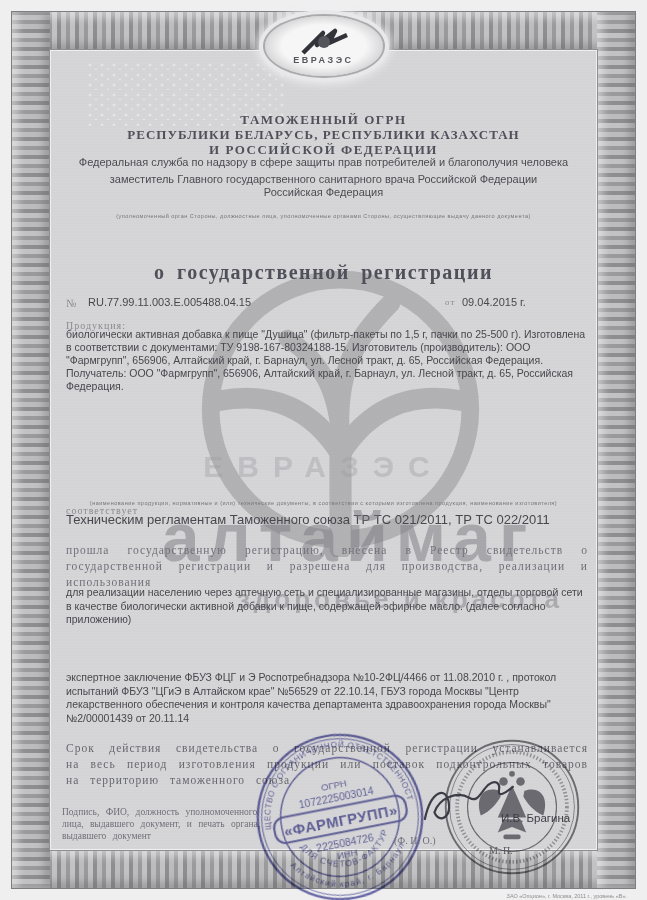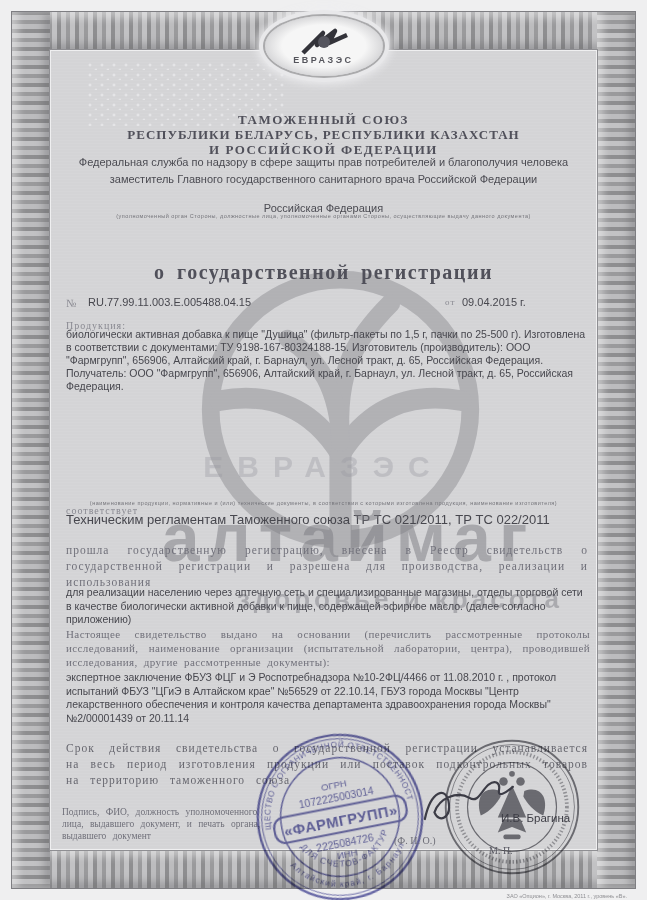--- a/index.html
+++ b/index.html
@@ -93,26 +93,26 @@
       <circle cx="100" cy="100" r="88" stroke-width="12"></circle>
       <path d="M100 194 L100 122" stroke-width="15"></path>
       <path d="M100 130 C 80 98, 52 88, 18 94" stroke-width="14"></path>
       <path d="M100 130 C 120 98, 148 88, 182 94" stroke-width="14"></path>
       <path d="M100 122 C 96 72, 112 50, 134 28" stroke-width="13"></path>
       <path d="M100 122 C 98 86, 86 66, 64 52" stroke-width="12"></path>
     </g>
   </svg>
   <div class="abs ctr wm wm-evrazes">ЕВРАЗЭС</div>
 
-  <div class="abs ctr serifhead" style="top:112px;font-size:13px;letter-spacing:1.5px;">ТАМОЖЕННЫЙ СОЮЗ</div>
+  <div class="abs ctr serifhead" style="top:112px;font-size:13px;letter-spacing:1.5px;">ТАМОЖЕННЫЙ ОГРН</div>
   <div class="abs ctr serifhead" style="top:127px;font-size:13px;letter-spacing:1px;">РЕСПУБЛИКИ БЕЛАРУСЬ, РЕСПУБЛИКИ КАЗАХСТАН</div>
   <div class="abs ctr serifhead" style="top:142px;font-size:13px;letter-spacing:1.5px;">И РОССИЙСКОЙ ФЕДЕРАЦИИ</div>
   <div class="abs ctr agency" style="top:156px;">Федеральная служба по надзору в сфере защиты прав потребителей и благополучия человека</div>
   <div class="abs ctr agency" style="top:173px;">заместитель Главного государственного санитарного врача Российской Федерации</div>
-  <div class="abs ctr agency" style="top:186px;margin-top:16px;">Российская Федерация</div>
+  <div class="abs ctr agency" style="top:186px;">Российская Федерация</div>
   <div class="abs ctr tiny" style="top:213px;">(уполномоченный орган Стороны, должностные лица, уполномоченные органами Стороны, осуществляющие выдачу данного документа)</div>
 
   <div class="abs ctr serifhead subtitle" style="top:261px;">о государственной регистрации</div>
 
   <div class="abs faintlabel" style="left:66px;top:297px;font-size:11px;">№</div>
   <div class="abs body-sans" style="left:88px;top:296px;font-size:11px;">RU.77.99.11.003.Е.005488.04.15</div>
   <div class="abs faintlabel" style="left:445px;top:297px;font-size:9px;">от</div>
   <div class="abs body-sans" style="left:462px;top:296px;font-size:11px;">09.04.2015 г.</div>
 
   <div class="abs faintlabel" style="left:66px;top:320px;">Продукция:</div>
@@ -121,21 +121,20 @@
   <div class="abs ctr tiny" style="top:500px;">(наименование продукции, нормативные и (или) технические документы, в соответствии с которыми изготовлена продукция, наименование изготовителя)</div>
   <div class="abs faintlabel" style="left:66px;top:505px;">соответствует</div>
   <div class="abs body-sans" style="left:66px;top:513px;font-size:13px;">Техническим регламентам Таможенного союза ТР ТС 021/2011, ТР ТС 022/2011</div>
 
   <div class="abs wm wm-brand">алтаймаг</div>
   <div class="abs wm wm-tagline">здоровье и красота</div>
 
   <div class="abs form-serif spaced" style="left:66px;top:542px;width:522px;">прошла государственную регистрацию, внесена в Реестр свидетельств о государственной регистрации и разрешена для производства, реализации и использования</div>
   <div class="abs body-sans" style="left:66px;top:586px;width:525px;line-height:13.5px;">для реализации населению через аптечную сеть и специализированные магазины, отделы торговой сети в качестве биологически активной добавки к пище, содержащей эфирное масло. (далее согласно приложению)</div>
 
-  <div class="abs form-serif" style="left:66px;top:627px;width:524px;font-size:11px;line-height:14px;letter-spacing:.4px;word-spacing:3px;text-align:justify;">Настоящее свидетельство выдано на основании (перечислить рассмотренные протоколы исследований, наименование организации (испытательной лаборатории, центра), проводившей исследования, другие рассмотренные документы):</div>
   <div class="abs body-sans" style="left:66px;top:671px;width:525px;line-height:13.5px;">экспертное заключение ФБУЗ ФЦГ и Э Роспотребнадзора №10-2ФЦ/4466 от 11.08.2010 г. , протокол испытаний ФБУЗ "ЦГиЭ в Алтайском крае" №56529 от 22.10.14, ГБУЗ города Москвы "Центр лекарственного обеспечения и контроля качества департамента здравоохранения города Москвы" №2/00001439 от 20.11.14</div>
 
   <div class="abs form-serif spaced" style="left:66px;top:740px;width:522px;color:#67676f;">Срок действия свидетельства о государственной регистрации устанавливается на весь период изготовления продукции или поставок подконтрольных товаров на территорию таможенного союза</div>
 
   <div class="abs form-serif" style="left:62px;top:806px;width:212px;font-size:9.5px;line-height:12px;word-spacing:4px;">Подпись, ФИО, должность уполномоченного лица, выдавшего документ, и печать органа, выдавшего документ</div>
 
   <svg class="stamp-company" width="172" height="172" viewBox="0 0 180 180">
     <g fill="none" stroke="#5c5ca6">
       <circle cx="90" cy="90" r="86" stroke-width="2.5"></circle>
       <circle cx="90" cy="90" r="82" stroke-width="1"></circle>

